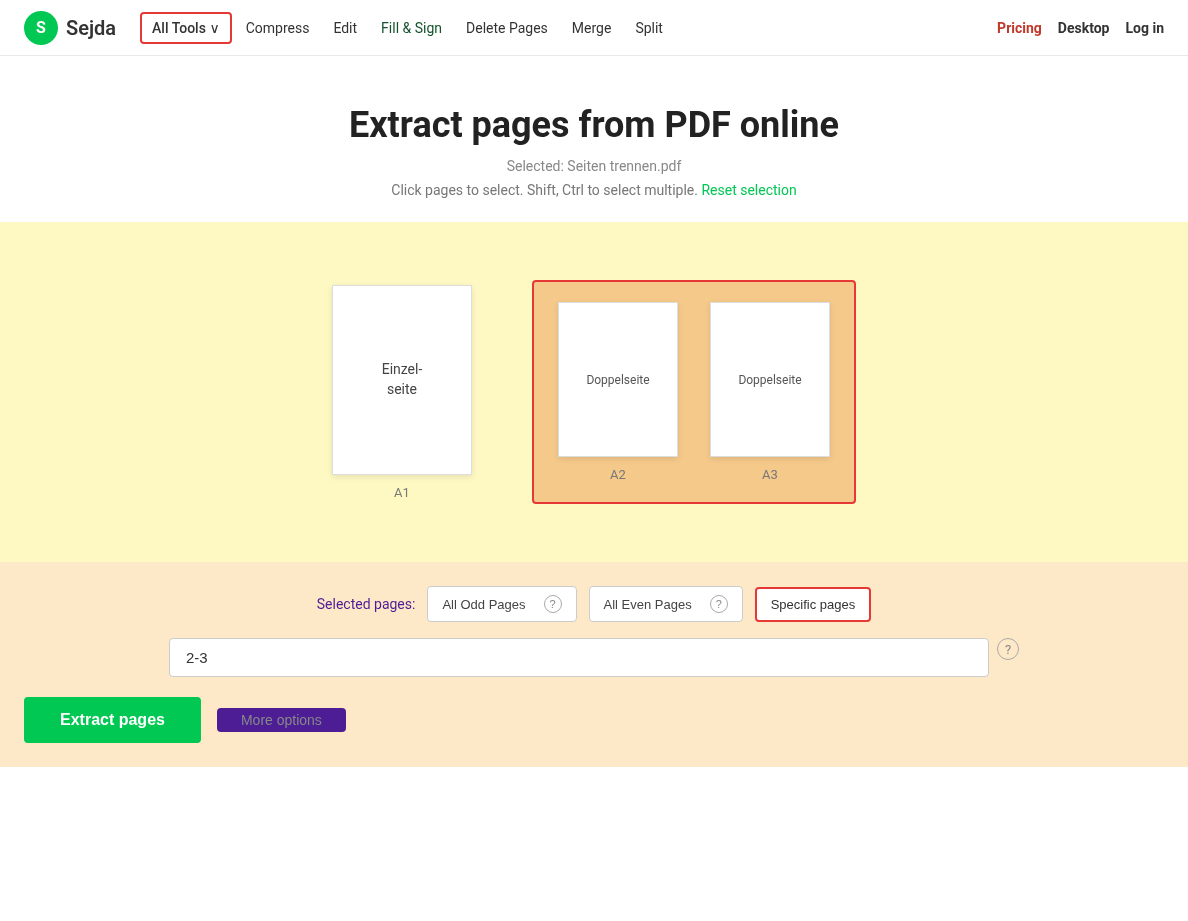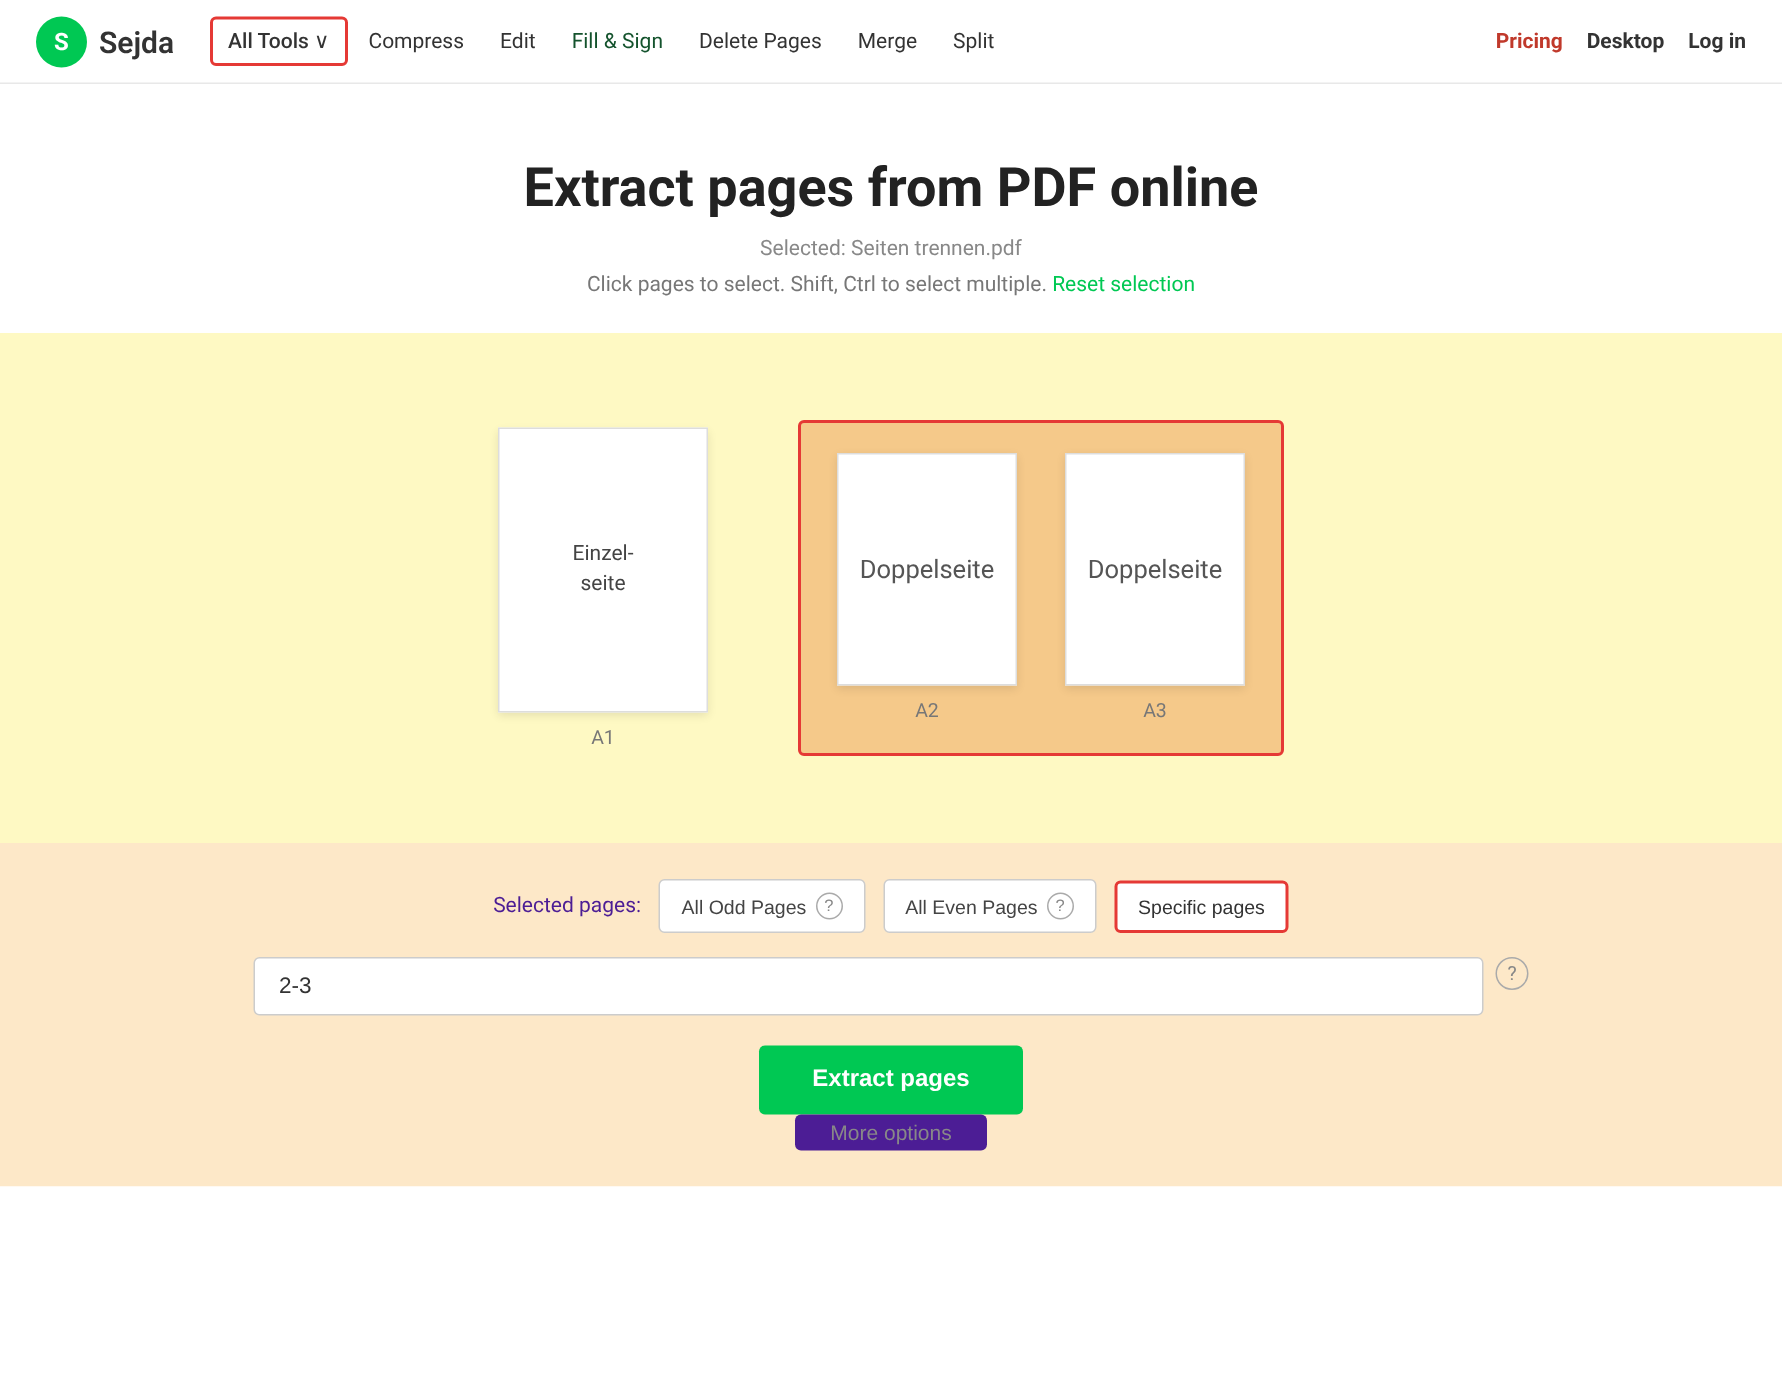--- a/index.html
+++ b/index.html
@@ -149,21 +149,21 @@
       border: 2px solid #e53935;
       border-radius: 4px;
       padding: 20px 24px;
       display: flex;
       gap: 32px;
       align-items: flex-end;
     }
     .page-card.double {
       width: 120px;
       height: 155px;
-      font-size: 17px;
+      font-size: 12px;
       color: #555;
       text-align: center;
     }
 
     
     .bottom-bar {
       background: #fde8c8;
       padding: 24px;
     }
 
@@ -175,21 +175,21 @@
       margin-bottom: 16px;
     }
     .selected-pages-label {
       font-size: 14px;
       font-weight: 400;
       color: #4c1d95;
     }
     .page-filter-btn {
       display: flex;
       align-items: center;
-      gap: 6px;
+      gap: 18px;
       padding: 8px 14px;
       border: 1px solid #ccc;
       border-radius: 4px;
       background: #fff;
       font-size: 13px;
       color: #444;
       cursor: pointer;
     }
     .page-filter-btn.active {
       border: 2px solid #e53935;
@@ -235,21 +235,21 @@
       border: 1px solid #aaa;
       font-size: 13px;
       color: #888;
       cursor: pointer;
     }
 
     .action-row {
       display: flex;
       align-items: center;
       justify-content: flex-start;
-      flex-direction: column;
+      gap: 16px;
     }
     .extract-btn {
       background: #00c853;
       color: #fff;
       border: none;
       padding: 14px 36px;
       font-size: 16px;
       font-weight: 600;
       border-radius: 4px;
       cursor: pointer;

